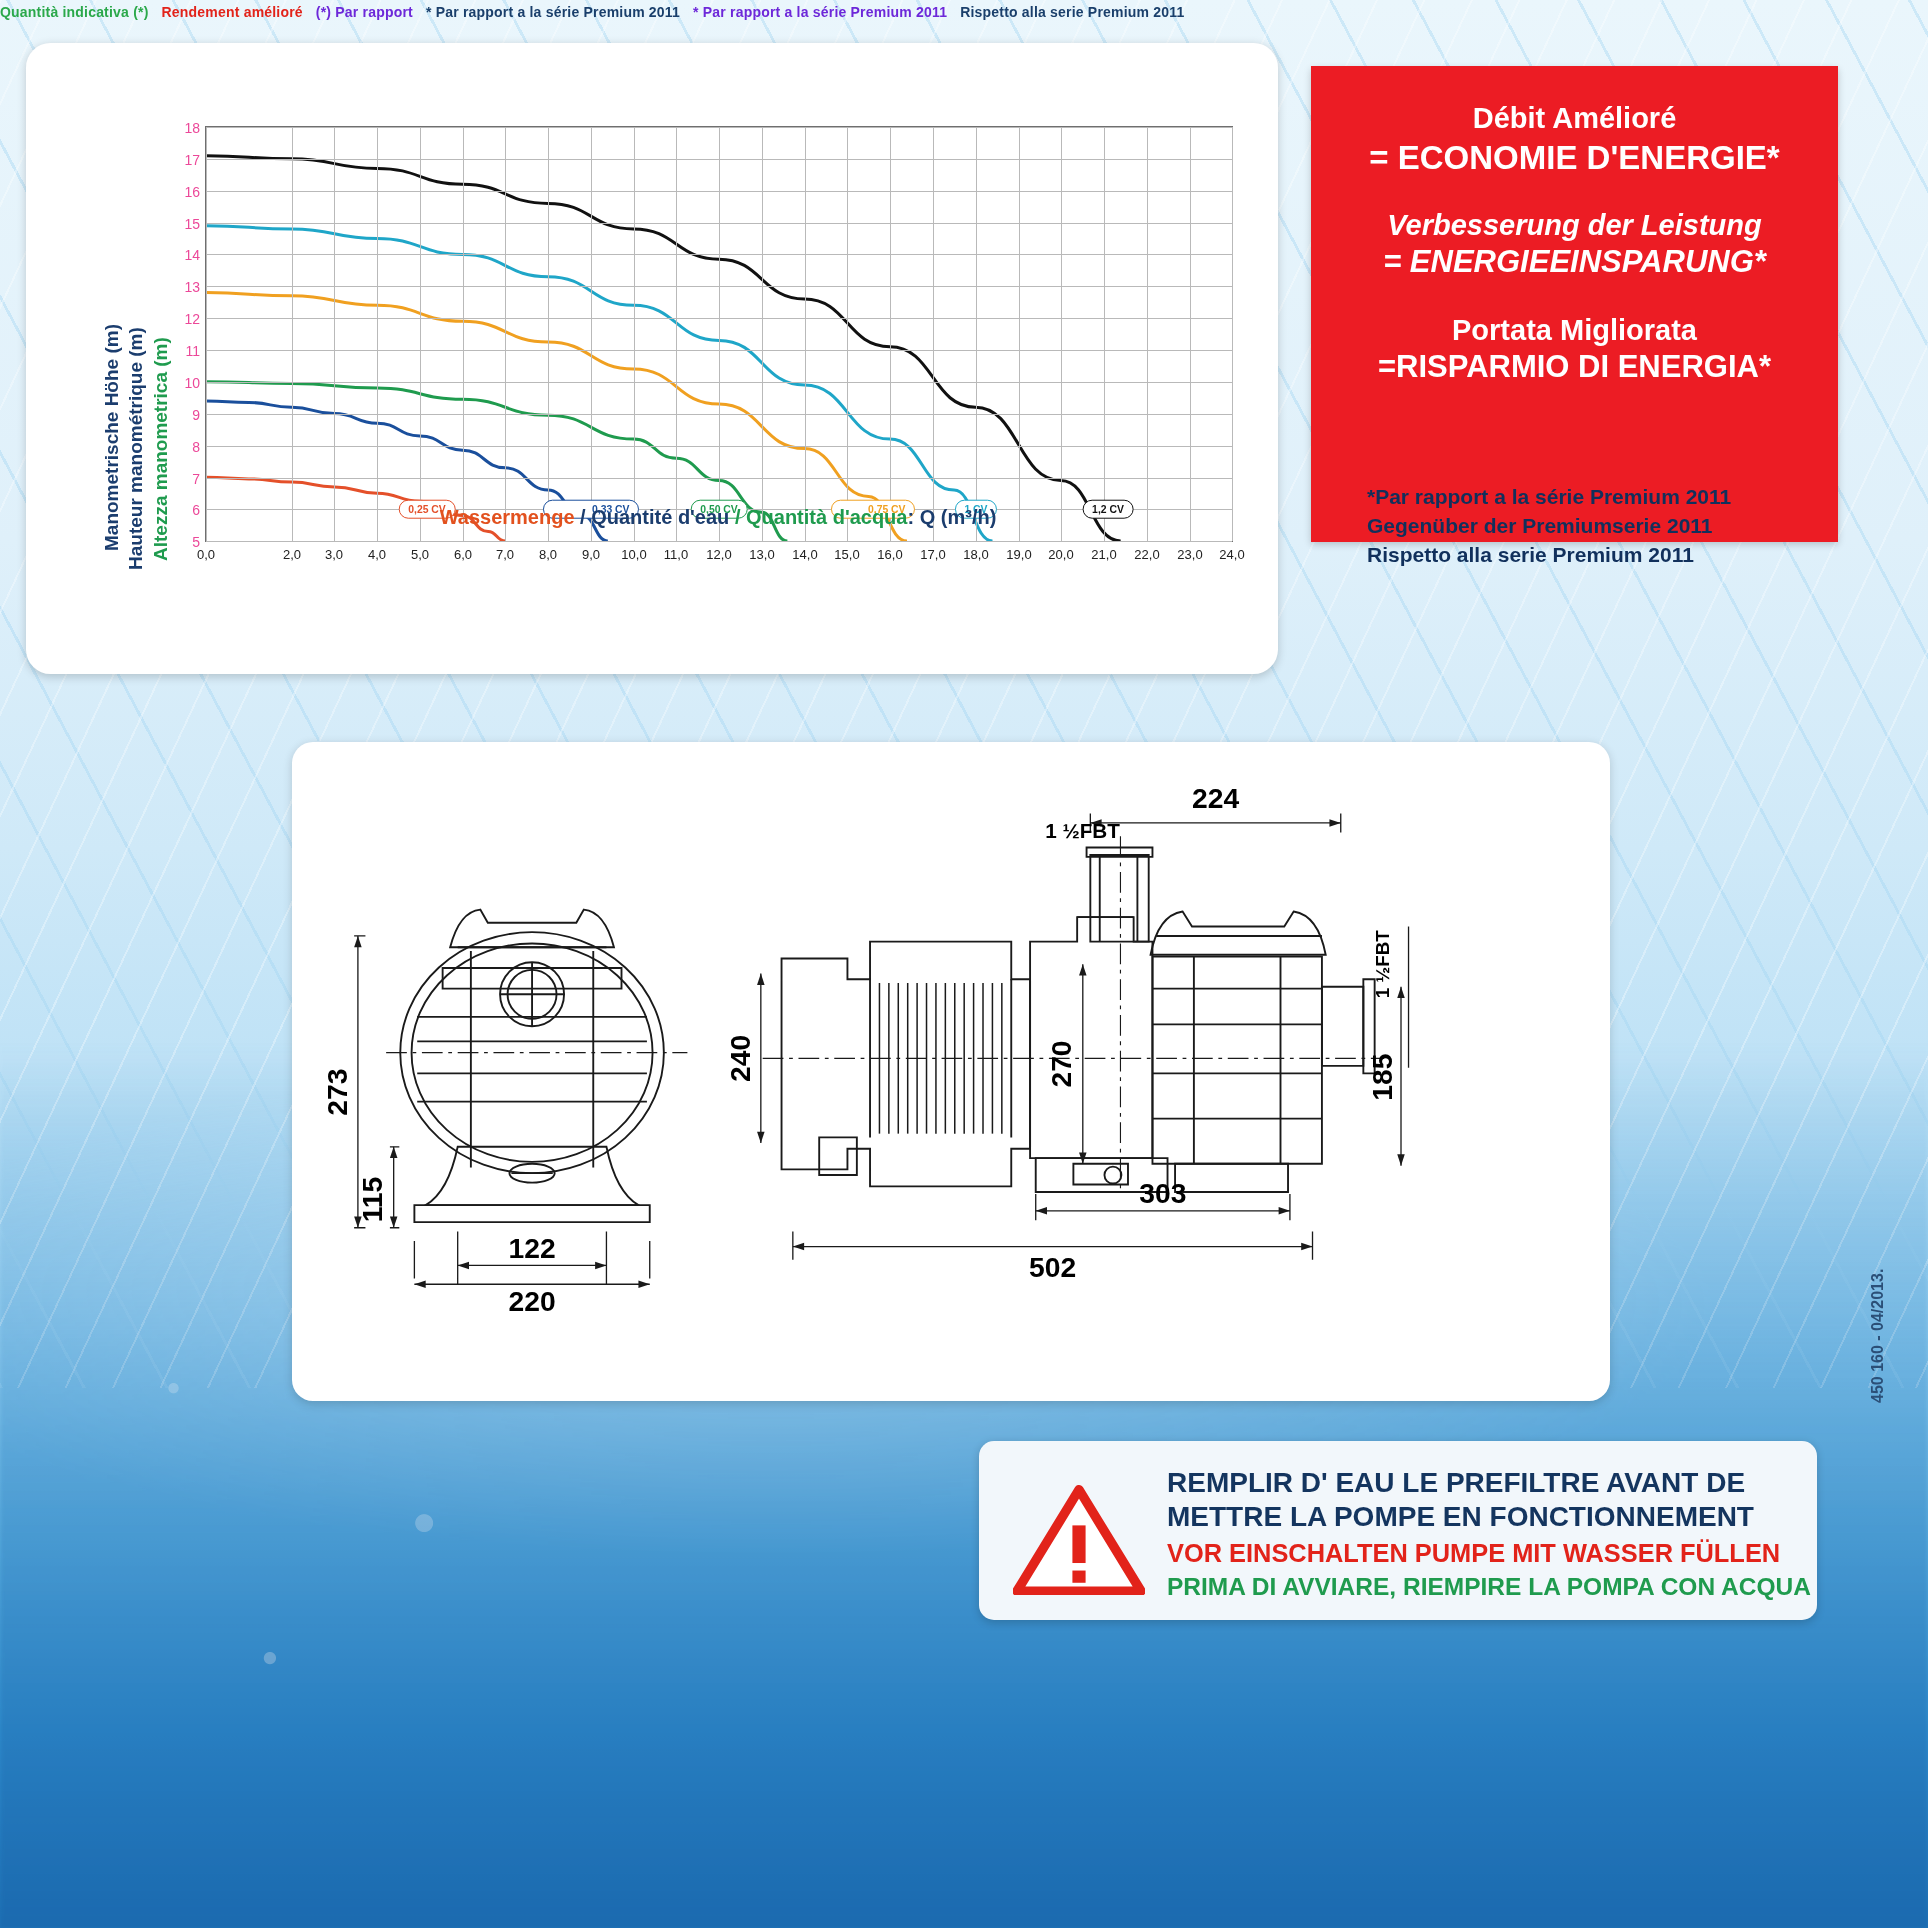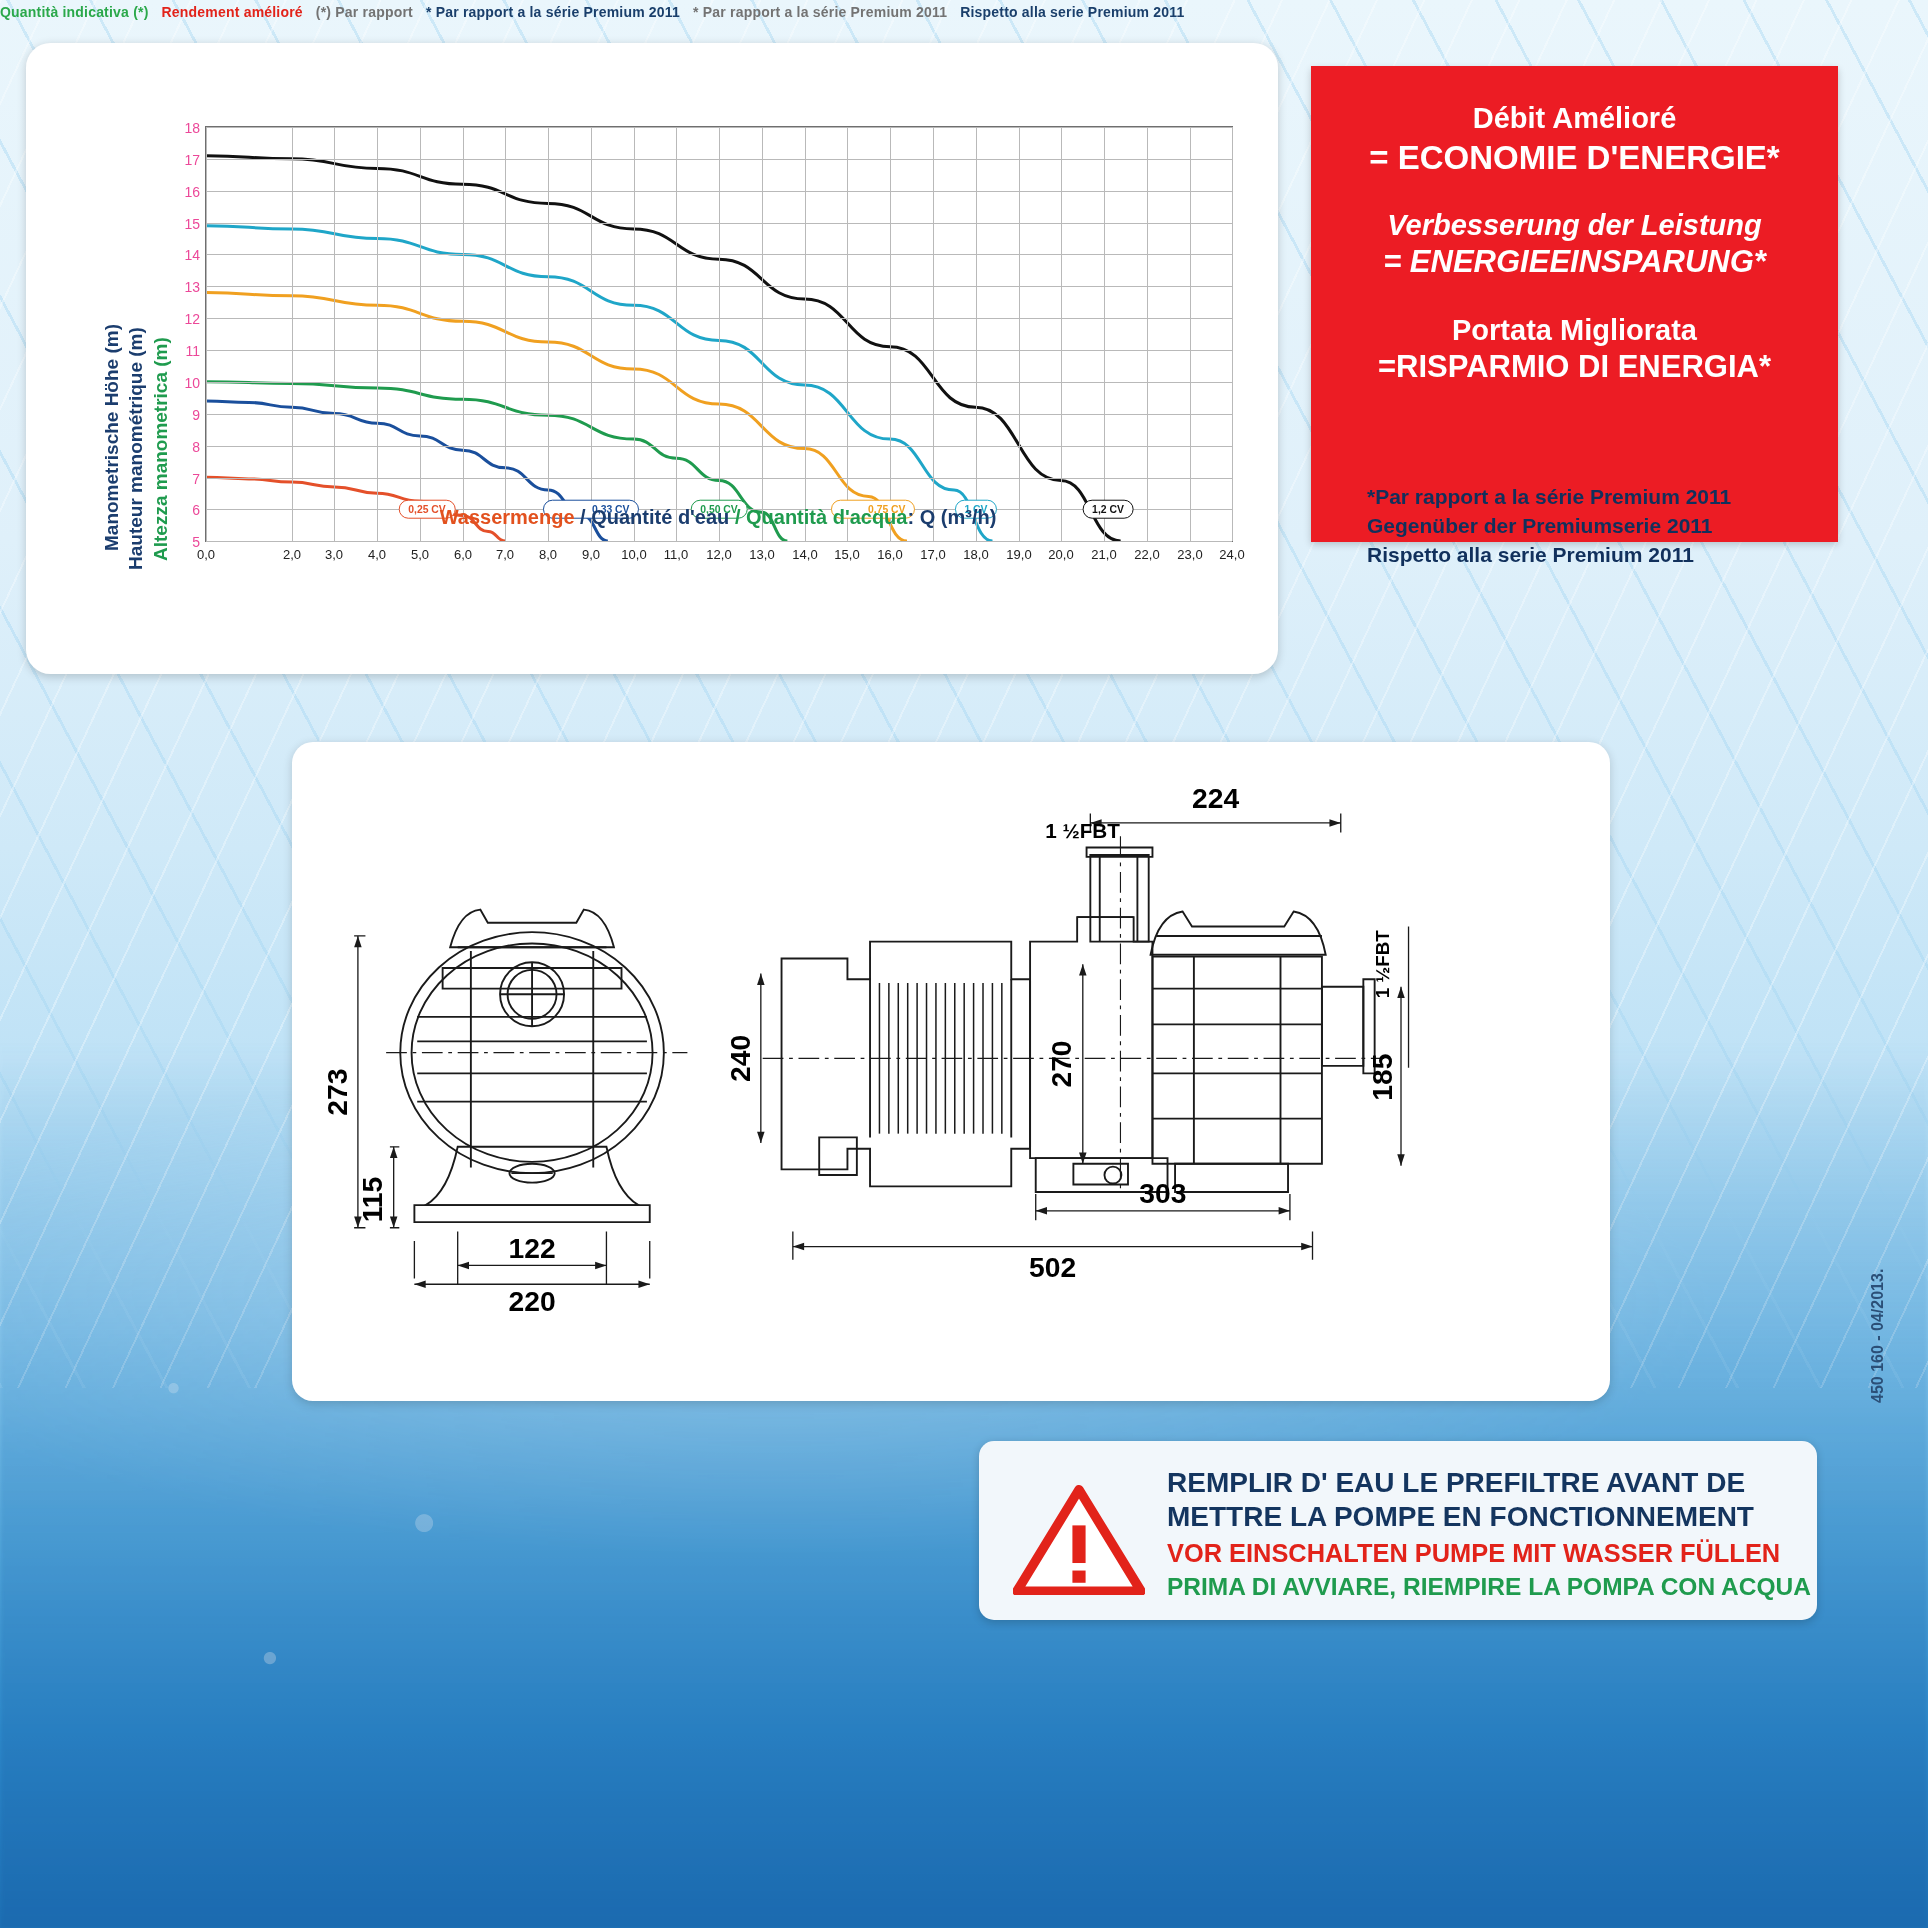--- a/index.html
+++ b/index.html
@@ -28,21 +28,21 @@
     background:
       radial-gradient(ellipse 70% 40% at 40% 30%, rgba(255,255,255,.22), transparent 70%),
       linear-gradient(180deg, rgba(125,190,230,0) 0%, rgba(60,140,200,.35) 40%, rgba(25,100,170,.6) 100%);
     filter:blur(1.9px);
   }
 
   
   .topstrip{position:absolute;left:0;top:0;width:1928px;height:24.5px;overflow:hidden;
     font-size:14px;font-weight:bold;white-space:nowrap;line-height:24.5px;letter-spacing:0.2px;}
   .topstrip span{display:inline-block;margin-right:13px;text-align:center;}
-  .ts-green{color:#2aa84a;}.ts-red{color:#e2231a;}.ts-blue{color:#737373;}.ts-dark{color:#1a3f6b;}
+  .ts-green{color:#2aa84a;}.ts-red{color:#e2231a;}.ts-blue{color:#6d28d9;}.ts-dark{color:#1a3f6b;}
 
   
   #chart-card{position:absolute;left:26px;top:43px;width:1252px;height:631px;
     background:#fff;border-radius:24.5px;box-shadow:0 2.8px 9.4px rgba(0,0,0,.18);}
   #chart-inner{position:absolute;left:0;top:0;width:1252px;height:631px;}
   .ylabels{position:absolute;left:58px;top:113px;width:56px;height:414px;}
   .ylab{position:absolute;transform-origin:0 0;transform:rotate(-90deg);
         white-space:nowrap;font-size:19px;font-weight:bold;}
   .ylab.de{color:#1b3d6e;left:17px;top:395px;}
   .ylab.fr{color:#1b3d6e;left:41px;top:414px;}

